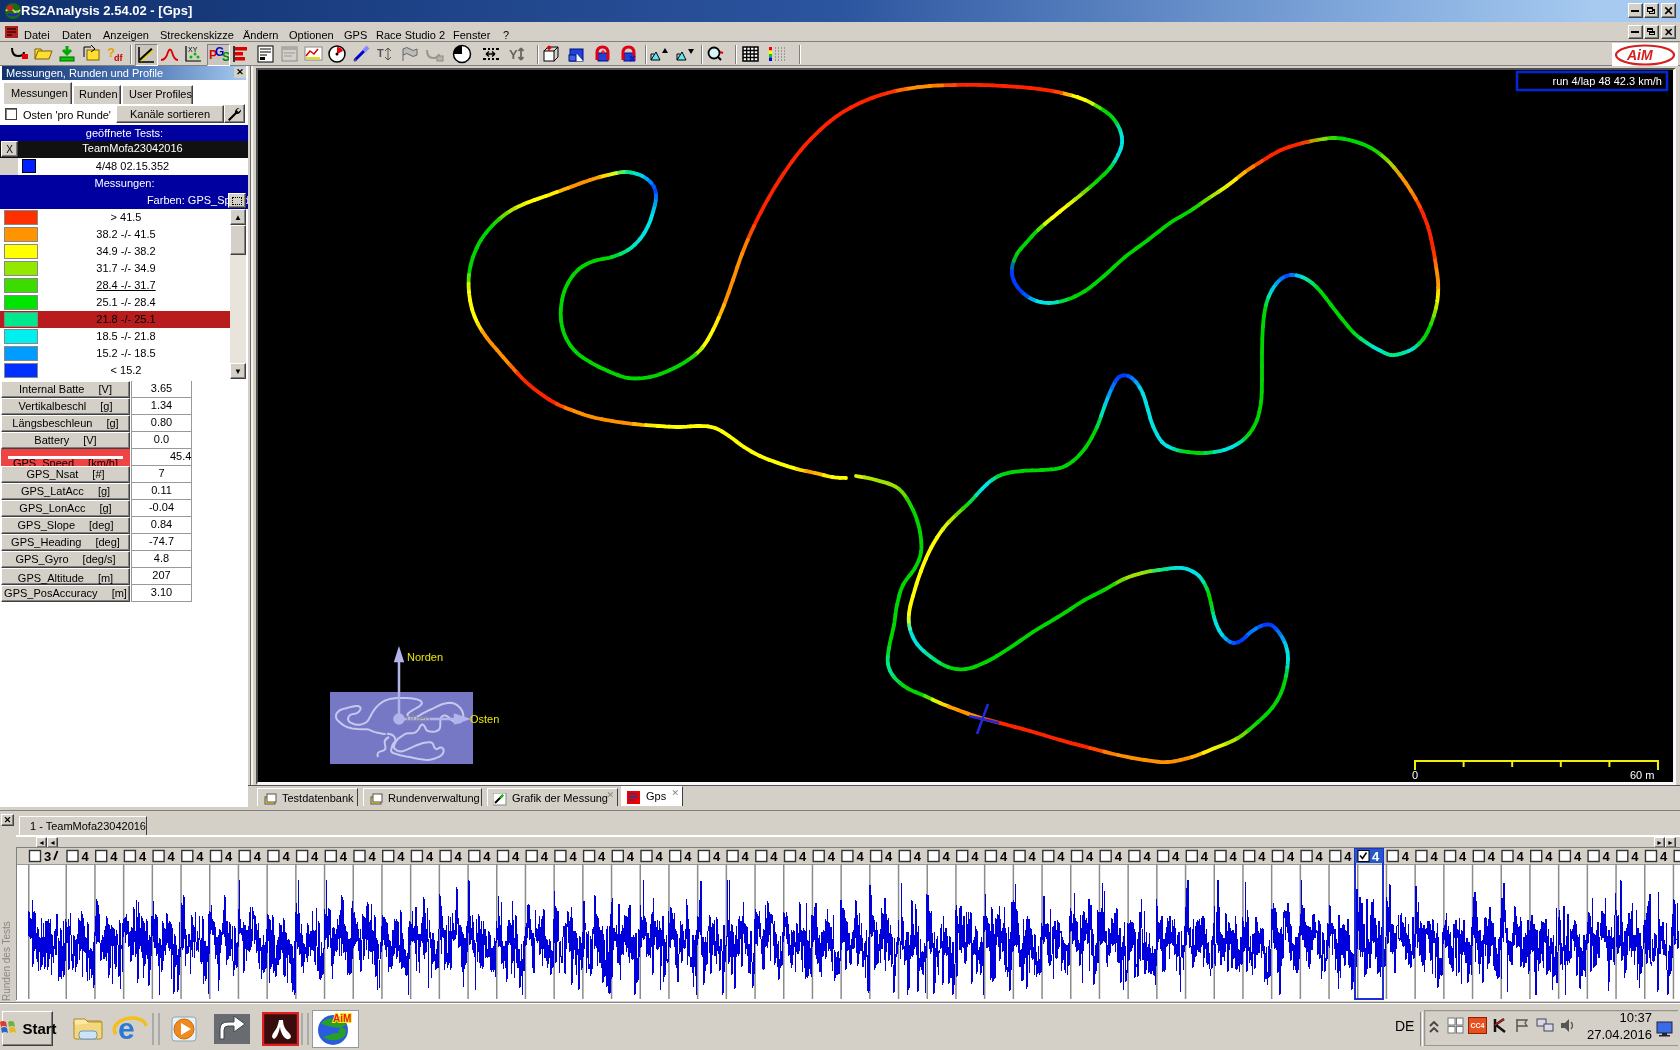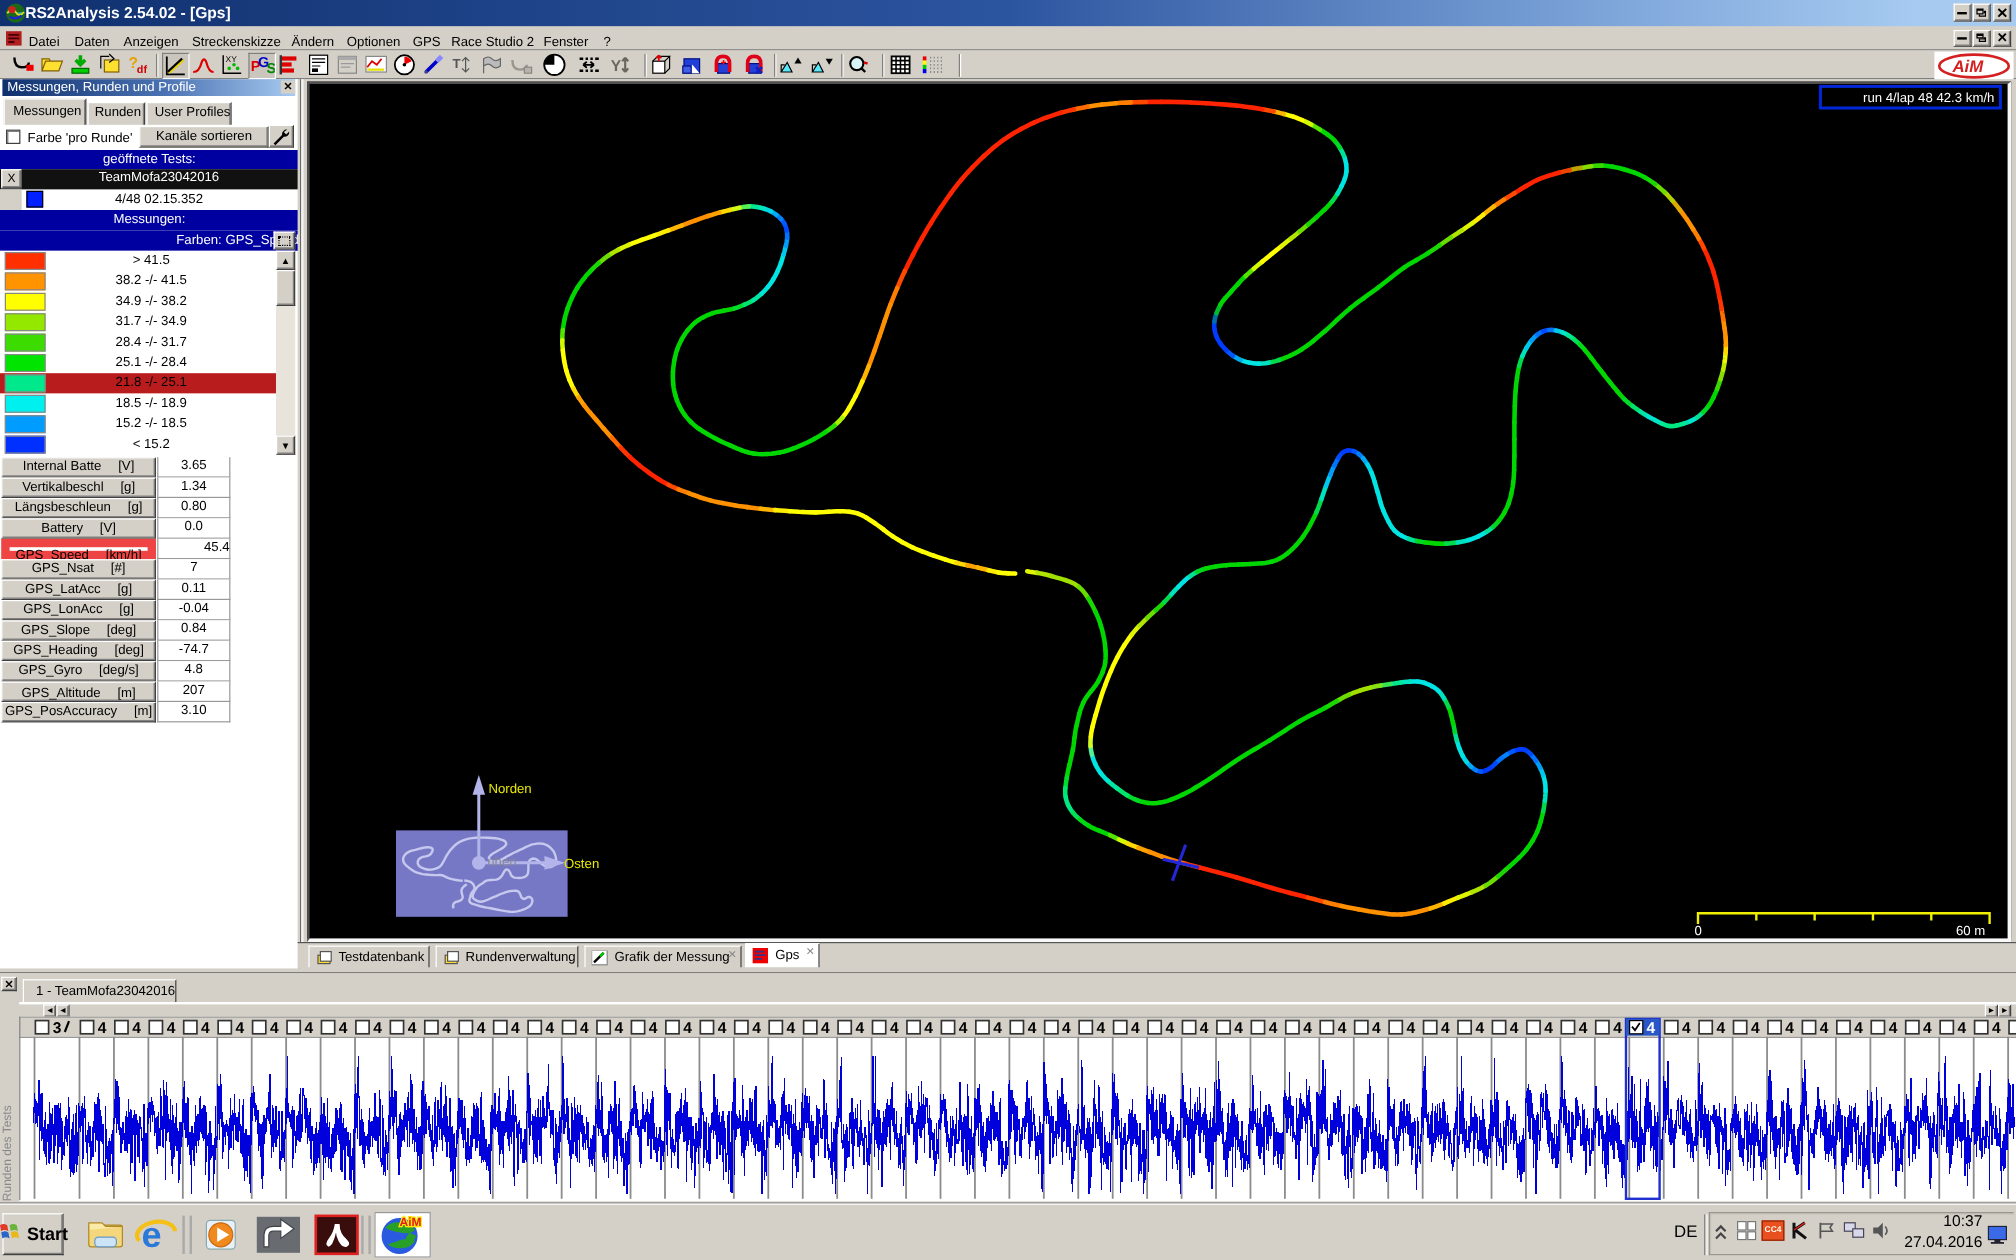--- a/index.html
+++ b/index.html
@@ -210,21 +210,21 @@
       <div style="position:absolute;left:7px;top:4px;font-size:11px;">Messungen</div>
     </div>
     <div style="position:absolute;left:73px;top:19px;width:48px;height:19px;background:#d4d0c8;border:1px solid #404040;border-bottom:none;border-top:1px solid #fff;border-left:1px solid #fff;box-shadow:inset -1px 0 0 #808080;z-index:2;">
       <div style="position:absolute;left:5px;top:2px;font-size:11px;">Runden</div>
     </div>
     <div style="position:absolute;left:122px;top:19px;width:71px;height:19px;background:#d4d0c8;border:1px solid #404040;border-bottom:none;border-top:1px solid #fff;border-left:1px solid #fff;box-shadow:inset -1px 0 0 #808080;z-index:2;">
       <div style="position:absolute;left:6px;top:2px;font-size:11px;">User Profiles</div>
     </div>
     <div style="position:absolute;left:2px;top:37px;width:244px;height:1px;background:#fff;z-index:1;"></div>
     <div style="position:absolute;left:5px;top:42px;width:12px;height:12px;background:#fff;border:1px solid #404040;box-shadow:1px 1px 0 #fff, inset 1px 1px 0 #808080;"></div>
-    <div style="position:absolute;left:23px;top:43px;font-size:11px;">Farbe 'pro Runde'</div>
+    <div style="position:absolute;left:23px;top:43px;font-size:11px;">Osten 'pro Runde'</div>
     <div class="wbtn" style="position:absolute;left:116px;top:39px;width:108px;height:18px;">
       <span style="font-size:11px">Kanäle sortieren</span>
     </div>
     <div class="wbtn" style="position:absolute;left:224px;top:38px;width:21px;height:19px;">
       <svg width="17" height="16" viewBox="0 0 17 16">
         <path d="M13.5 2 A4 4 0 0 0 9 6.5 L2 13.5 L3.5 15 L10.5 8 A4 4 0 0 0 15 3.5 L12.5 6 L10.5 4 Z" fill="#000"></path>
       </svg>
     </div>
     <div class="navy" style="position:absolute;left:0px;top:59px;width:249px;height:16px;line-height:16px;">geöffnete Tests:</div>
     <div style="position:absolute;left:0px;top:75px;width:249px;height:17px;background:#111;">
@@ -252,33 +252,33 @@
     <div style="position:absolute;left:0px;top:177px;width:230px;height:17px;background:#fff;">
       <div style="position:absolute;left:4px;top:1px;width:34px;height:15px;background:#ffff00;border:1px solid #888;"></div>
       <div style="position:absolute;left:38px;top:2px;width:176px;text-align:center;font-size:11px;">34.9 -/- 38.2</div>
     </div>
     <div style="position:absolute;left:0px;top:194px;width:230px;height:17px;background:#fff;">
       <div style="position:absolute;left:4px;top:1px;width:34px;height:15px;background:#94e800;border:1px solid #888;"></div>
       <div style="position:absolute;left:38px;top:2px;width:176px;text-align:center;font-size:11px;">31.7 -/- 34.9</div>
     </div>
     <div style="position:absolute;left:0px;top:211px;width:230px;height:17px;background:#fff;">
       <div style="position:absolute;left:4px;top:1px;width:34px;height:15px;background:#3cdc00;border:1px solid #888;"></div>
-      <div style="position:absolute;left:38px;top:2px;width:176px;text-align:center;font-size:11px;">28.4 -/- 31.7</div>
+      <div style="position:absolute;left:38px;top:2px;width:176px;text-align:center;font-size:11px;text-decoration:underline;">28.4 -/- 31.7</div>
     </div>
     <div style="position:absolute;left:0px;top:228px;width:230px;height:17px;background:#fff;">
       <div style="position:absolute;left:4px;top:1px;width:34px;height:15px;background:#00e400;border:1px solid #888;"></div>
       <div style="position:absolute;left:38px;top:2px;width:176px;text-align:center;font-size:11px;">25.1 -/- 28.4</div>
     </div>
     <div style="position:absolute;left:0px;top:245px;width:230px;height:17px;background:#b91c1c;">
       <div style="position:absolute;left:4px;top:1px;width:34px;height:15px;background:#00e88c;border:1px solid #888;"></div>
       <div style="position:absolute;left:38px;top:2px;width:176px;text-align:center;font-size:11px;">21.8 -/- 25.1</div>
     </div>
     <div style="position:absolute;left:0px;top:262px;width:230px;height:17px;background:#fff;">
       <div style="position:absolute;left:4px;top:1px;width:34px;height:15px;background:#00f0f0;border:1px solid #888;"></div>
-      <div style="position:absolute;left:38px;top:2px;width:176px;text-align:center;font-size:11px;">18.5 -/- 18.9</div>
+      <div style="position:absolute;left:38px;top:2px;width:176px;text-align:center;font-size:11px;">18.5 -/- 21.8</div>
     </div>
     <div style="position:absolute;left:0px;top:279px;width:230px;height:17px;background:#fff;">
       <div style="position:absolute;left:4px;top:1px;width:34px;height:15px;background:#009cff;border:1px solid #888;"></div>
       <div style="position:absolute;left:38px;top:2px;width:176px;text-align:center;font-size:11px;">15.2 -/- 18.5</div>
     </div>
     <div style="position:absolute;left:0px;top:296px;width:230px;height:17px;background:#fff;">
       <div style="position:absolute;left:4px;top:1px;width:34px;height:15px;background:#0030ff;border:1px solid #888;"></div>
       <div style="position:absolute;left:38px;top:2px;width:176px;text-align:center;font-size:11px;">&lt; 15.2</div>
     </div>
     <div style="position:absolute;left:230px;top:143px;width:16px;height:170px;background:#e8e4dc;">

